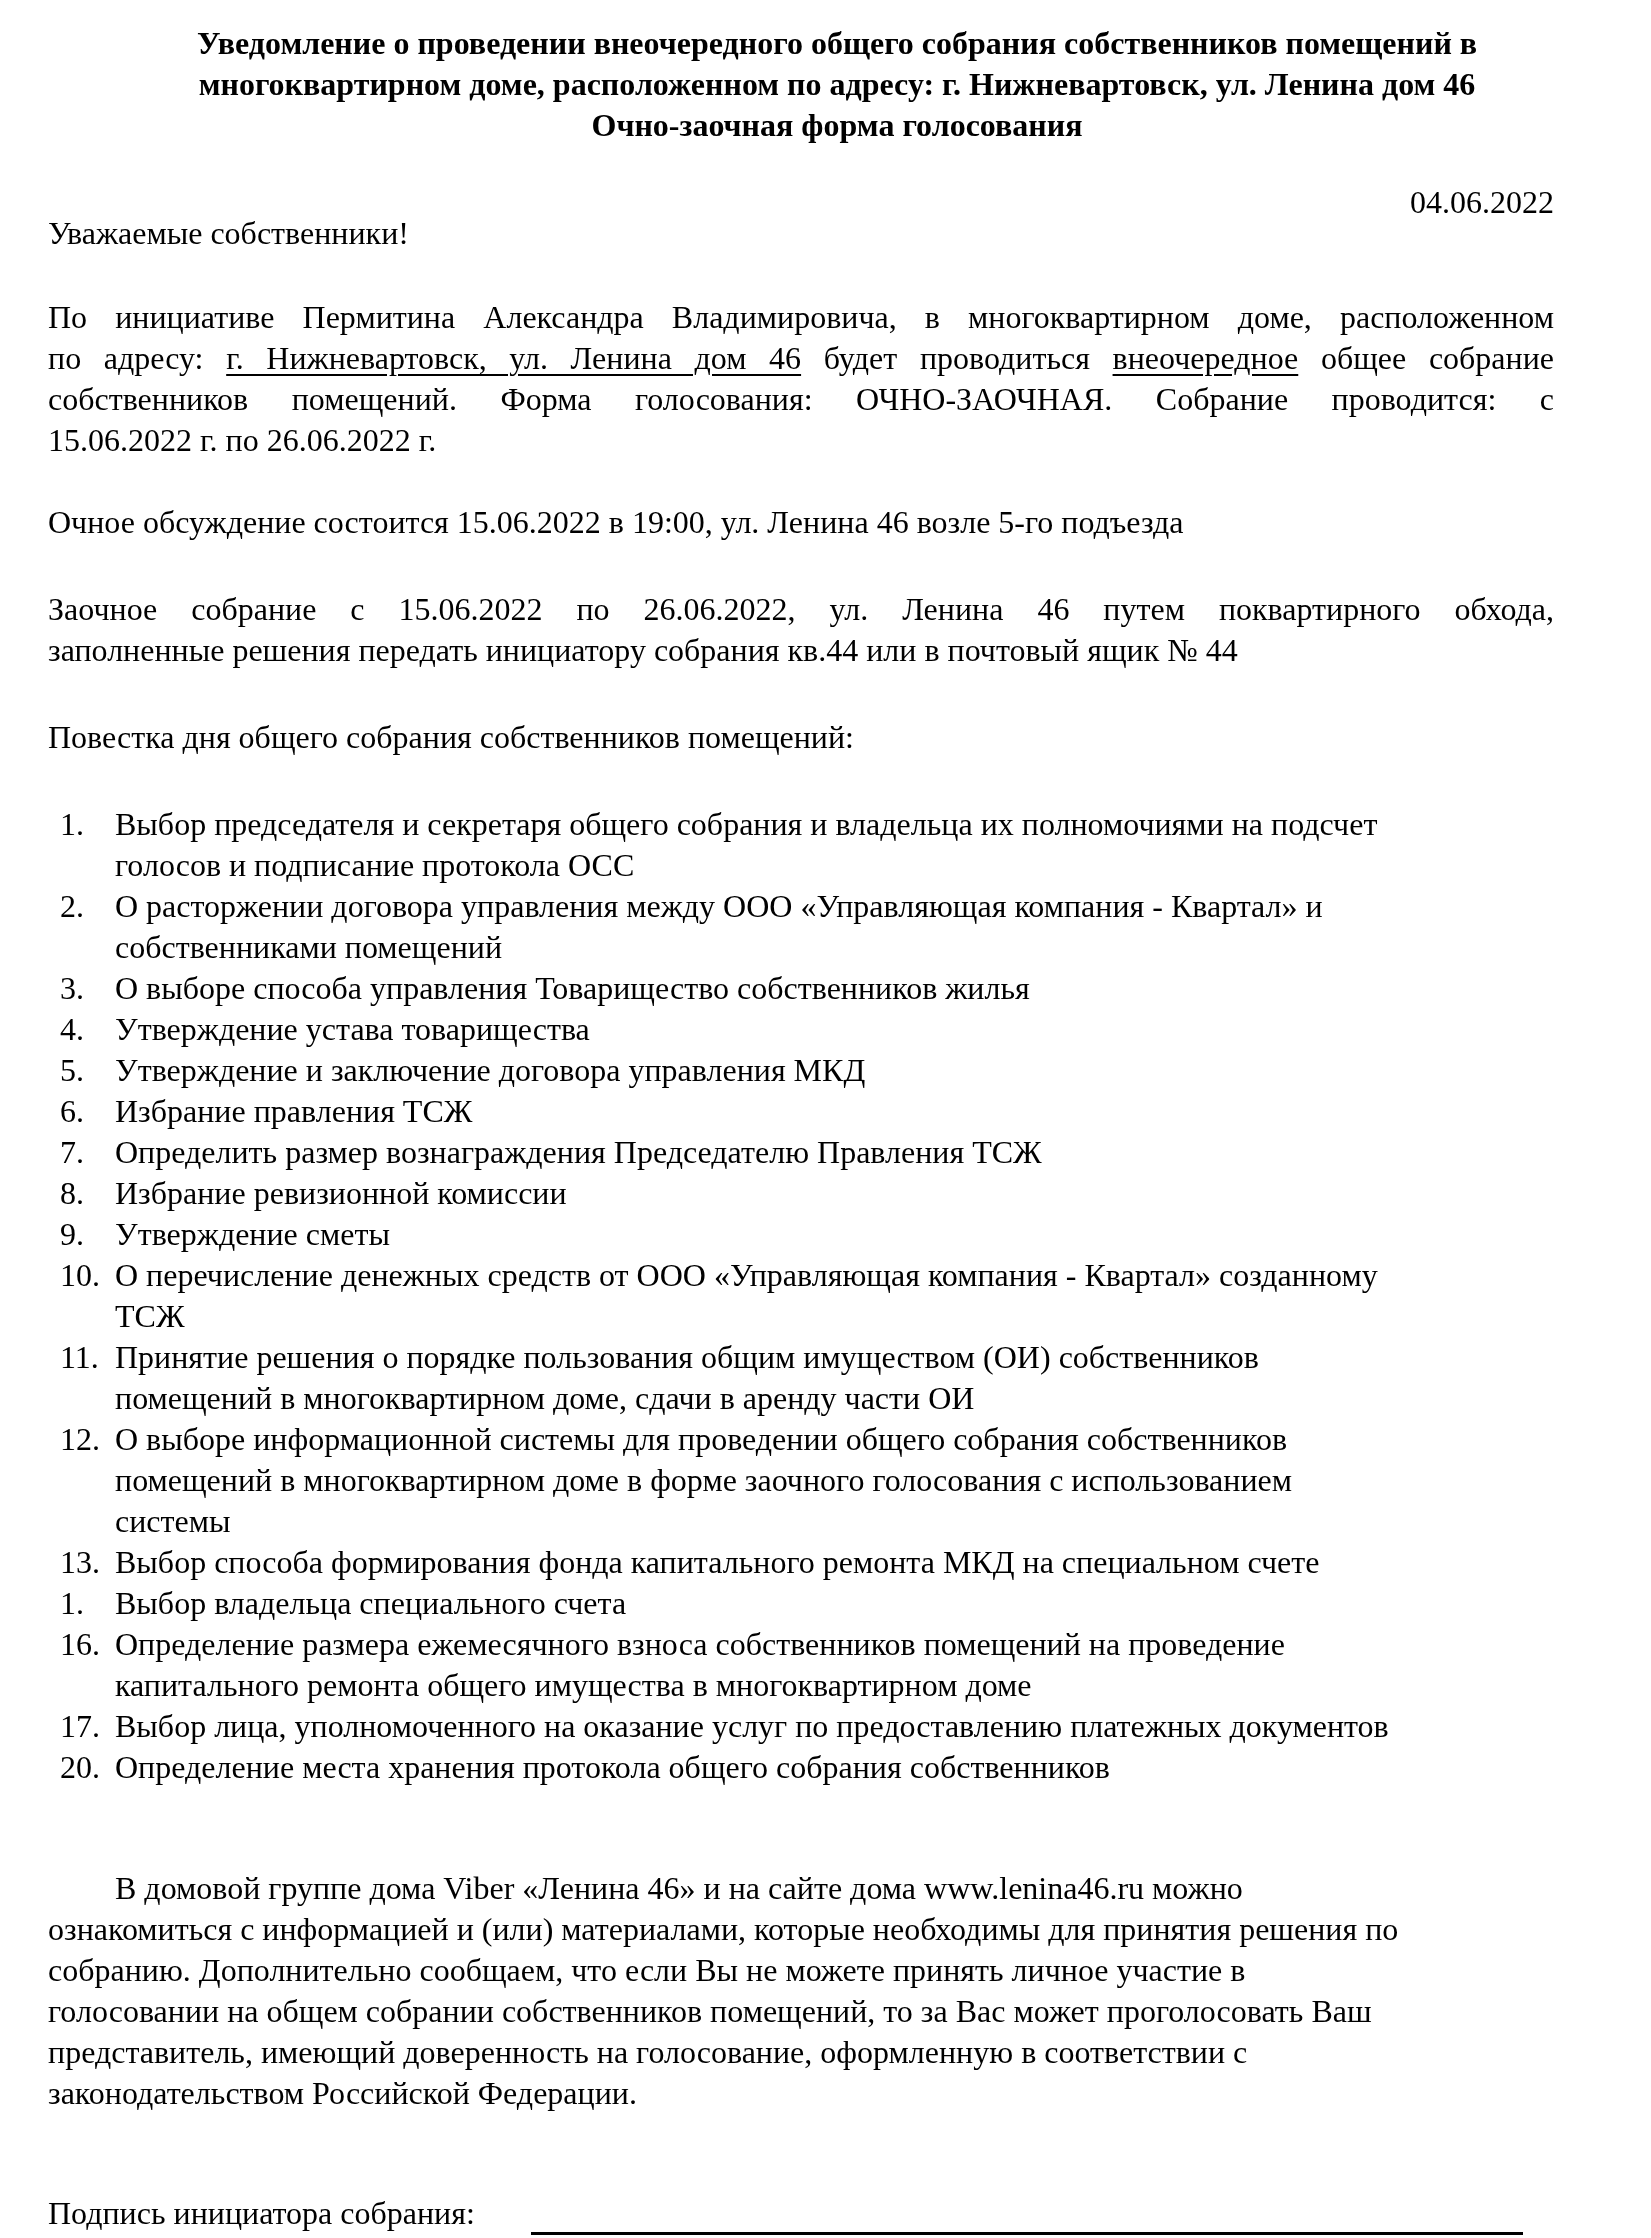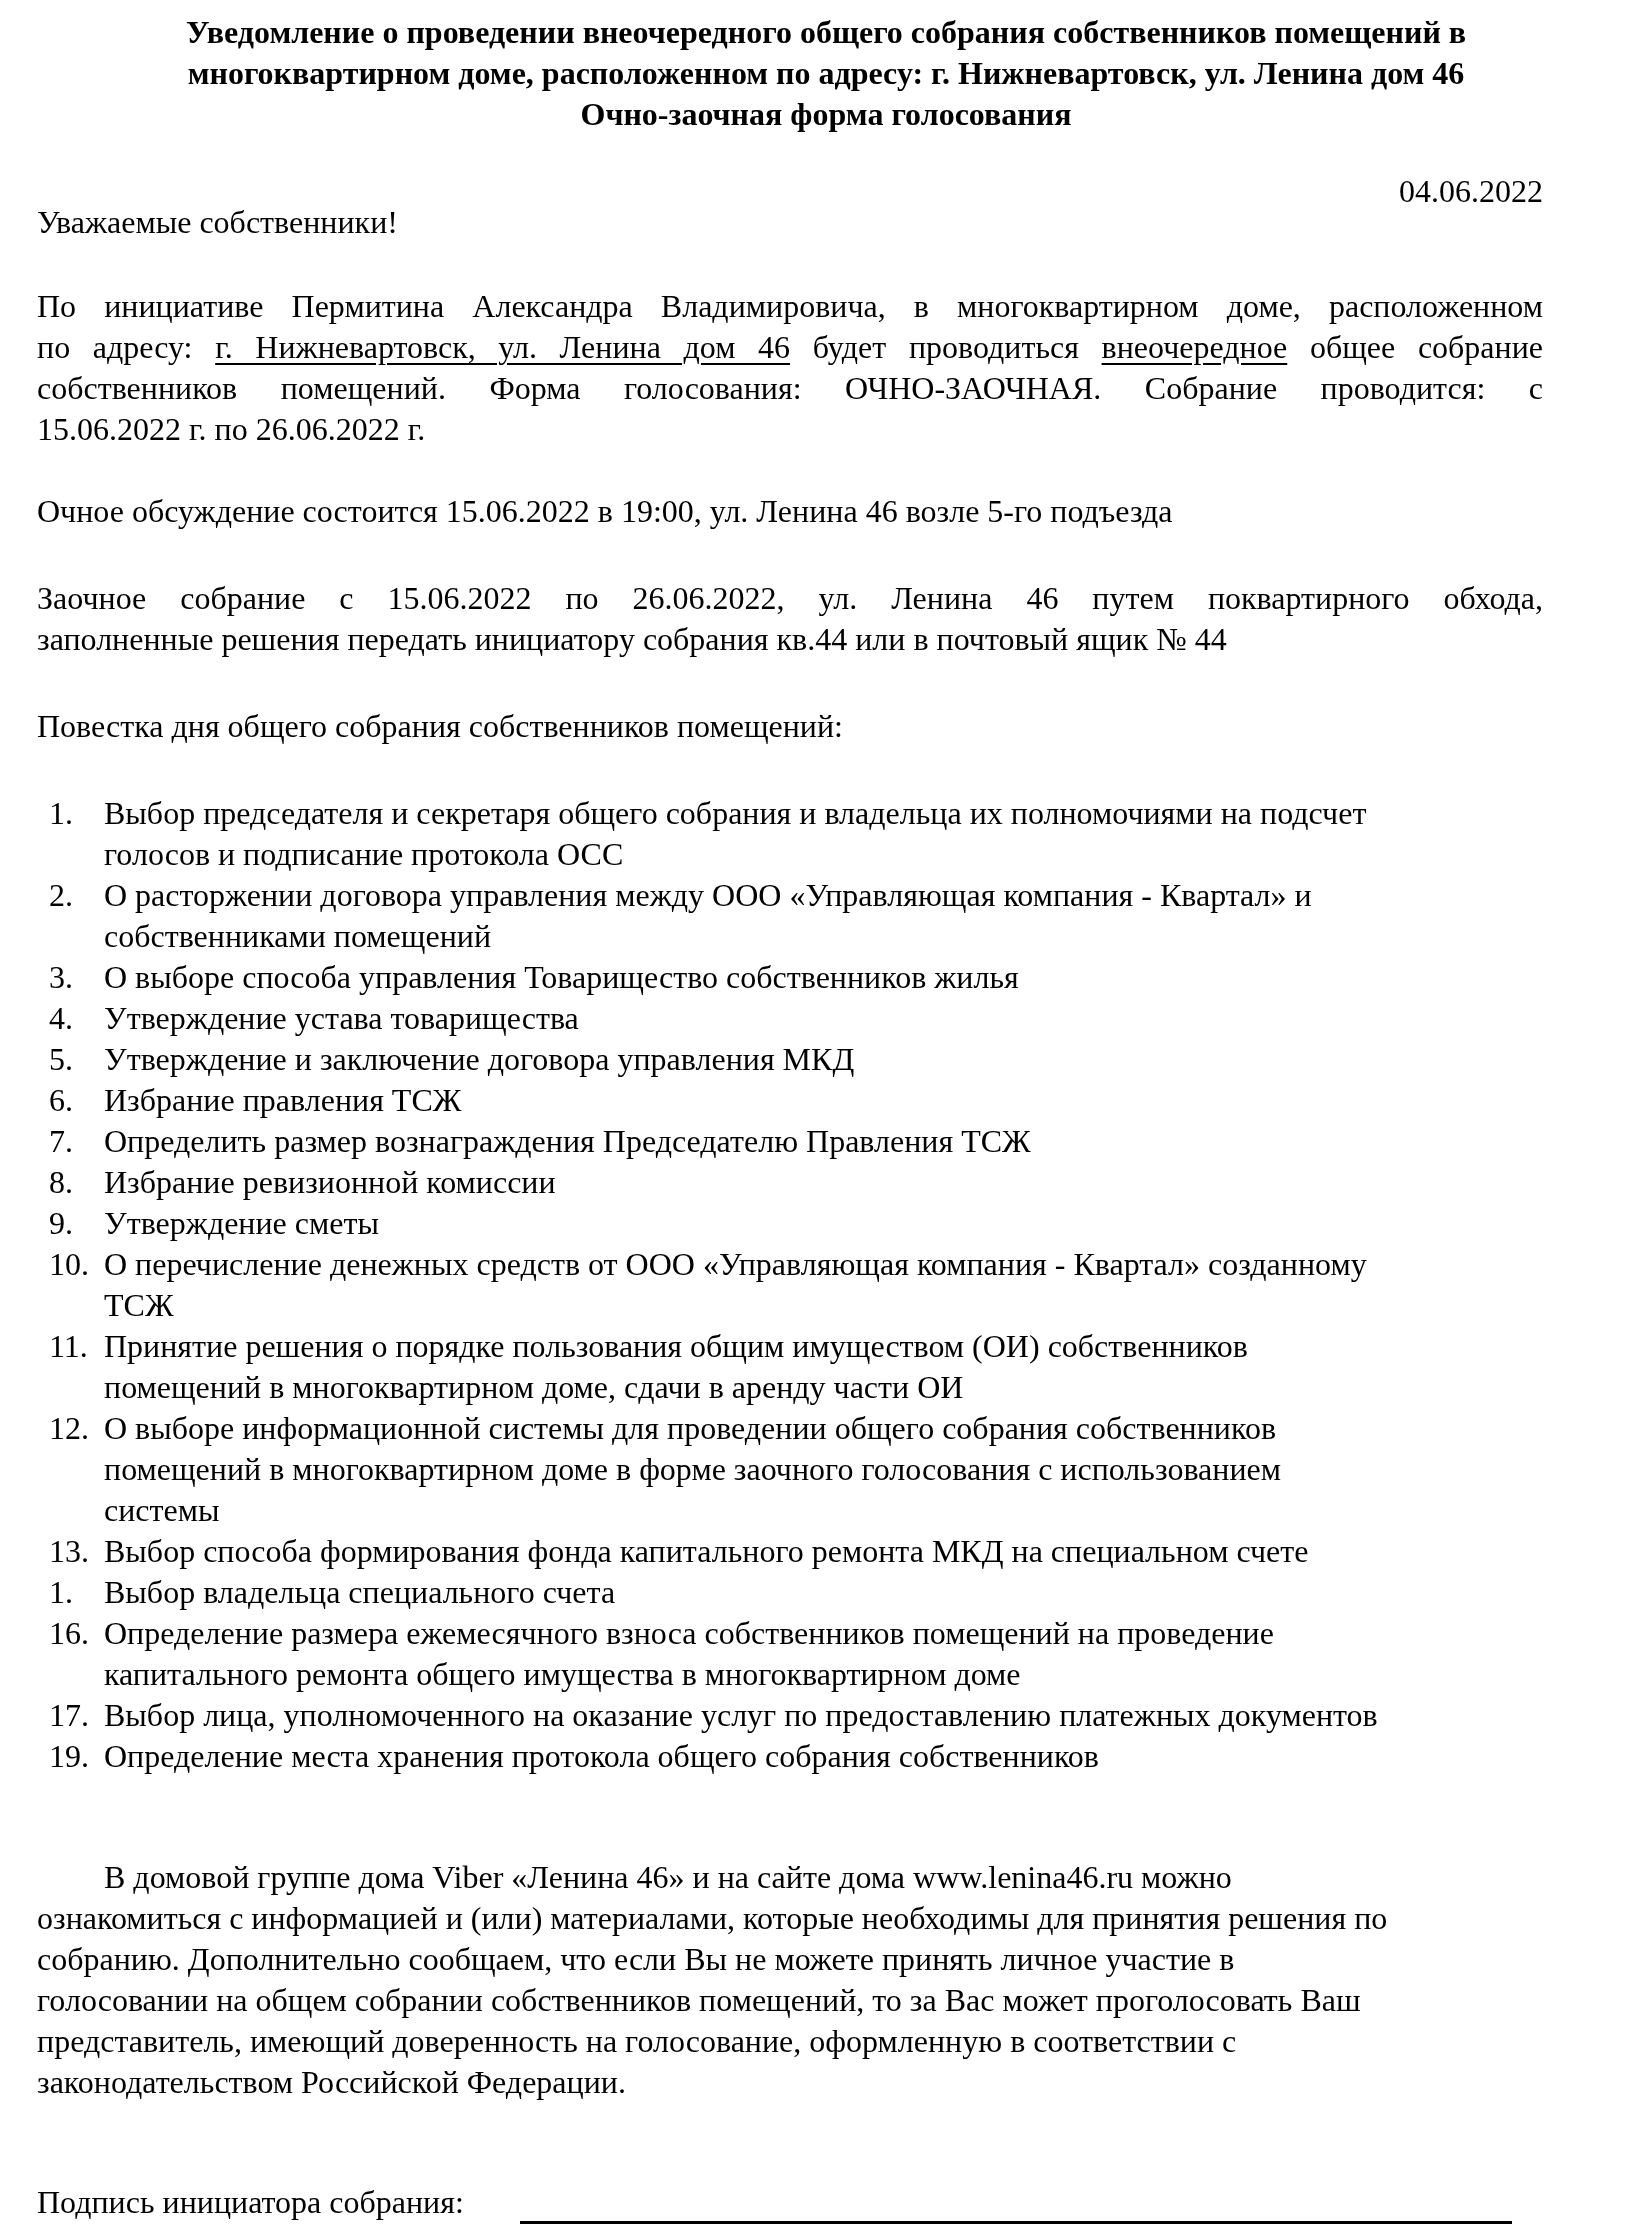--- a/index.html
+++ b/index.html
@@ -1,21 +1,21 @@
 <!DOCTYPE html>
 <html style="font-size:12.4px"><head>
 <meta charset="utf-8">
 <style>
   html, body { margin: 0; padding: 0; background: #ffffff; }
   body {
     width: 1652px; height: 2239px; position: relative; overflow: hidden;
     font-family: "Liberation Serif", "DejaVu Serif", serif;
     font-size: 32px; line-height: 41px; color: #000000;
   }
-  .blk { position: absolute; left: 36px; width: 1506px; margin: 1px; }
+  .blk { position: absolute; left: 36px; width: 1506px; margin: 12px; }
   .center { text-align: left; }
   .right { text-align: right; }
   .bold { font-weight: normal; }
   .u { text-decoration: underline; text-decoration-thickness: 2.3px; text-underline-offset: 4.6px; }
   #title { left: 36px; width: 1578px; top: 10.8px; font-weight: bold; }
   #title div { text-align: center; }
   #date { top: 170px; }
   #greeting { top: 201px; }
   #para1 { top: 285px; }
   #para1 .line { display: block; text-align: justify; text-align-last: justify; }
@@ -131,21 +131,21 @@
     <li>
       <span class="num">16.</span>
       <span class="txt">Определение размера ежемесячного взноса собственников помещений на проведение</span>
       <span class="txt">капитального ремонта общего имущества в многоквартирном доме</span>
     </li>
     <li>
       <span class="num">17.</span>
       <span class="txt">Выбор лица, уполномоченного на оказание услуг по предоставлению платежных документов</span>
     </li>
     <li>
-      <span class="num">19.</span>
+      <span class="num">20.</span>
       <span class="txt">Определение места хранения протокола общего собрания собственников</span>
     </li>
   </ol>
 
 <div id="info" class="blk">
   <span class="line first">В домовой группе дома Viber «Ленина 46» и на сайте дома www.lenina46.ru можно</span>
   <span class="line">ознакомиться с информацией и (или) материалами, которые необходимы для принятия решения по</span>
   <span class="line">собранию. Дополнительно сообщаем, что если Вы не можете принять личное участие в</span>
   <span class="line">голосовании на общем собрании собственников помещений, то за Вас может проголосовать Ваш</span>
   <span class="line">представитель, имеющий доверенность на голосование, оформленную в соответствии с</span>

